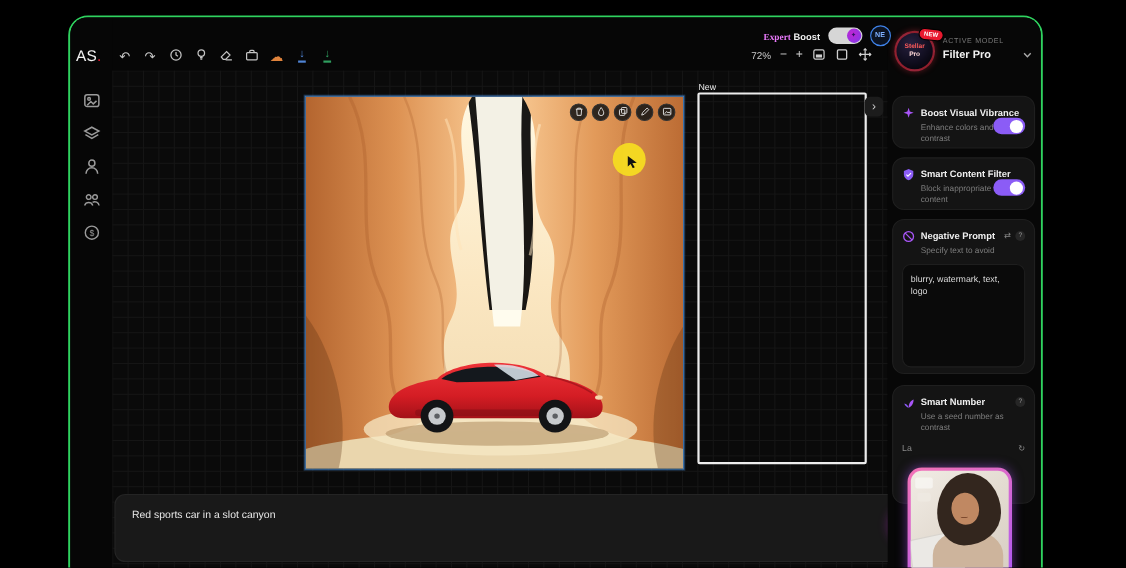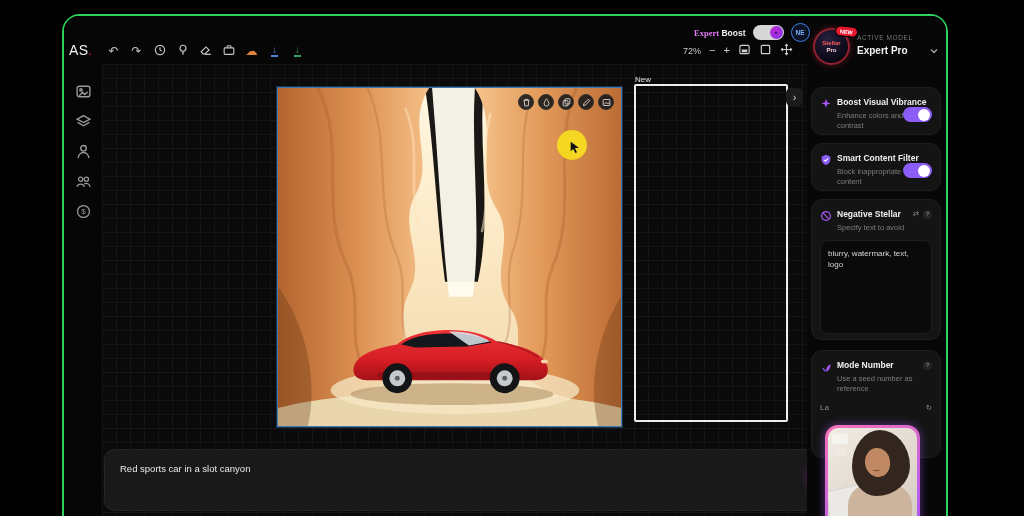--- a/index.html
+++ b/index.html
@@ -364,21 +364,21 @@
 
       <div class="right-panel">
 
         <div class="model-card">
           <div class="model-logo">
             <span class="l1">Stellar</span>
               <span class="l2">Pro</span>
             <span class="new-badge">NEW</span>
           </div>
           <div class="model-eyebrow">ACTIVE MODEL</div>
-          <div class="model-name">Expert Pro</div>
+          <div class="model-name">Filter Pro</div>
           <div class="model-chevron"><svg viewBox="0 0 10 10" fill="none" stroke="currentColor" stroke-width="1.3">
                 <path d="M2 3.5 5 6.5 8 3.5"></path>
               </svg></div>
         </div>
 
         <div class="card" style="top:71px; height:48px">
           <div class="card-head">
             <span class="card-icon"><svg viewBox="0 0 14 14">
                   <path d="M7 1 8.3 5.1 12.4 6.4 8.3 7.7 7 11.8 5.7 7.7 1.6 6.4 5.7 5.1Z" fill="#a855f7"></path>
                 </svg></span>
@@ -403,42 +403,42 @@
               <div class="knob"></div>
             </div>
         </div>
 
         <div class="card" style="top:183px; height:141px">
           <div class="card-head">
             <span class="card-icon"><svg viewBox="0 0 14 14" fill="none" stroke="#a855f7" stroke-width="1.4">
                   <circle cx="7" cy="7" r="5.2"></circle>
                   <path d="M3.4 3.4 10.6 10.6"></path>
                 </svg></span>
-            <span class="card-title">Negative Stellar</span>
+            <span class="card-title">Negative Prompt</span>
             <span class="head-icons">
               <span class="mini-icon">⇄</span>
               <span class="help-dot">?</span>
             </span>
           </div>
           <div class="card-sub" style="width:auto">Specify text to avoid</div>
           <textarea class="neg-textarea" spellcheck="false" style="">blurry, watermark, text, logo</textarea>
         </div>
 
         <div class="card" style="top:334px; height:108px">
           <div class="card-head">
             <span class="card-icon"><svg viewBox="0 0 14 14">
                   <path d="M7 12.5 C7 8.5 9 5 12.3 3.8 C12.3 8 10.2 11.4 7 12.5 Z" fill="#a855f7"></path>
                   <path d="M7 12.5 C6.2 9.8 4.6 8.4 2.4 8 C3.4 10.6 5 12 7 12.5 Z" fill="#8b5cf6"></path>
                 </svg></span>
-            <span class="card-title">Mode Number</span>
+            <span class="card-title">Smart Number</span>
             <span class="head-icons">
               <span class="help-dot">?</span>
             </span>
           </div>
-          <div class="card-sub" style="width:90px">Use a seed number as reference</div>
+          <div class="card-sub" style="width:90px">Use a seed number as contrast</div>
           <div class="seed-foot">
             <span>La</span>
             <span class="mini-icon">↻</span>
           </div>
         </div>
 
         <div class="video-pip">
           <div class="video-inner">
             <div class="shelf1"></div>
             <div class="shelf2"></div>

